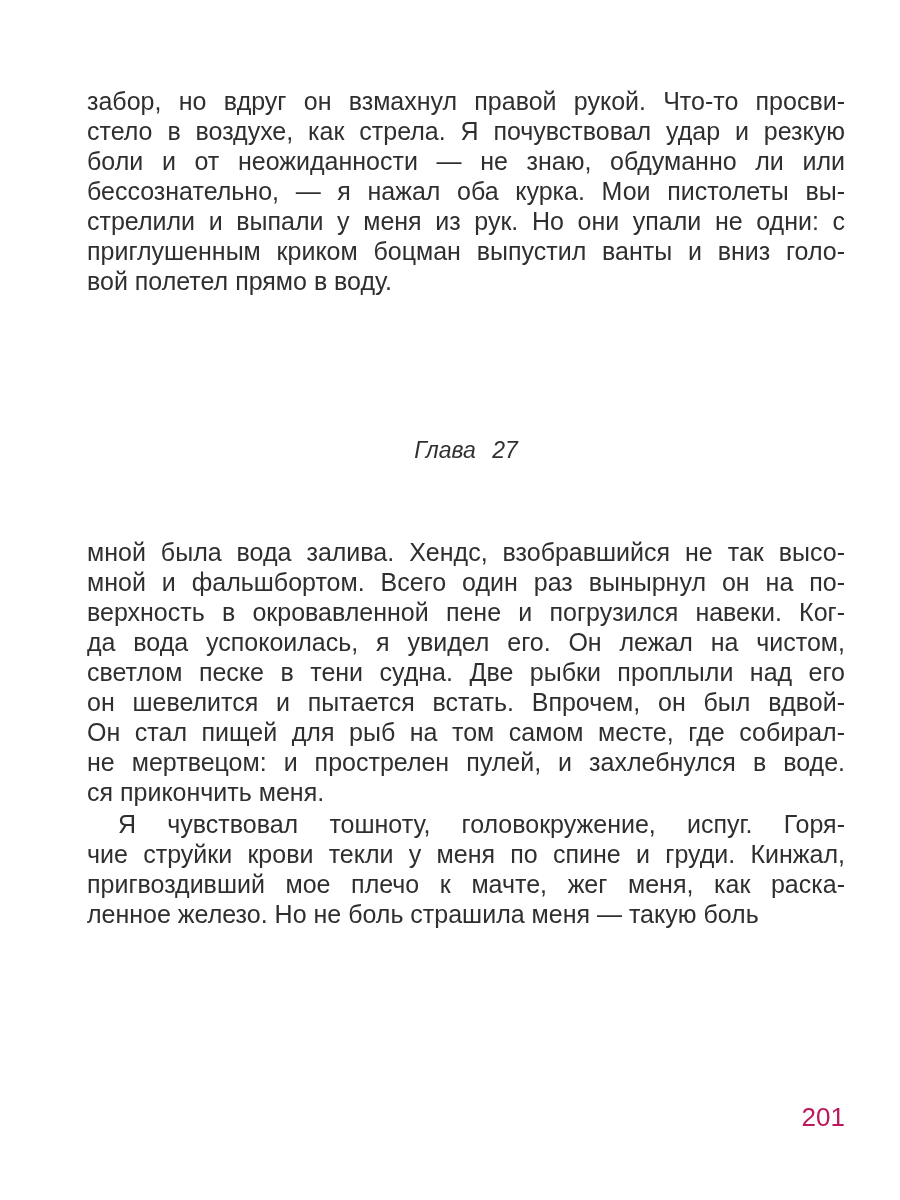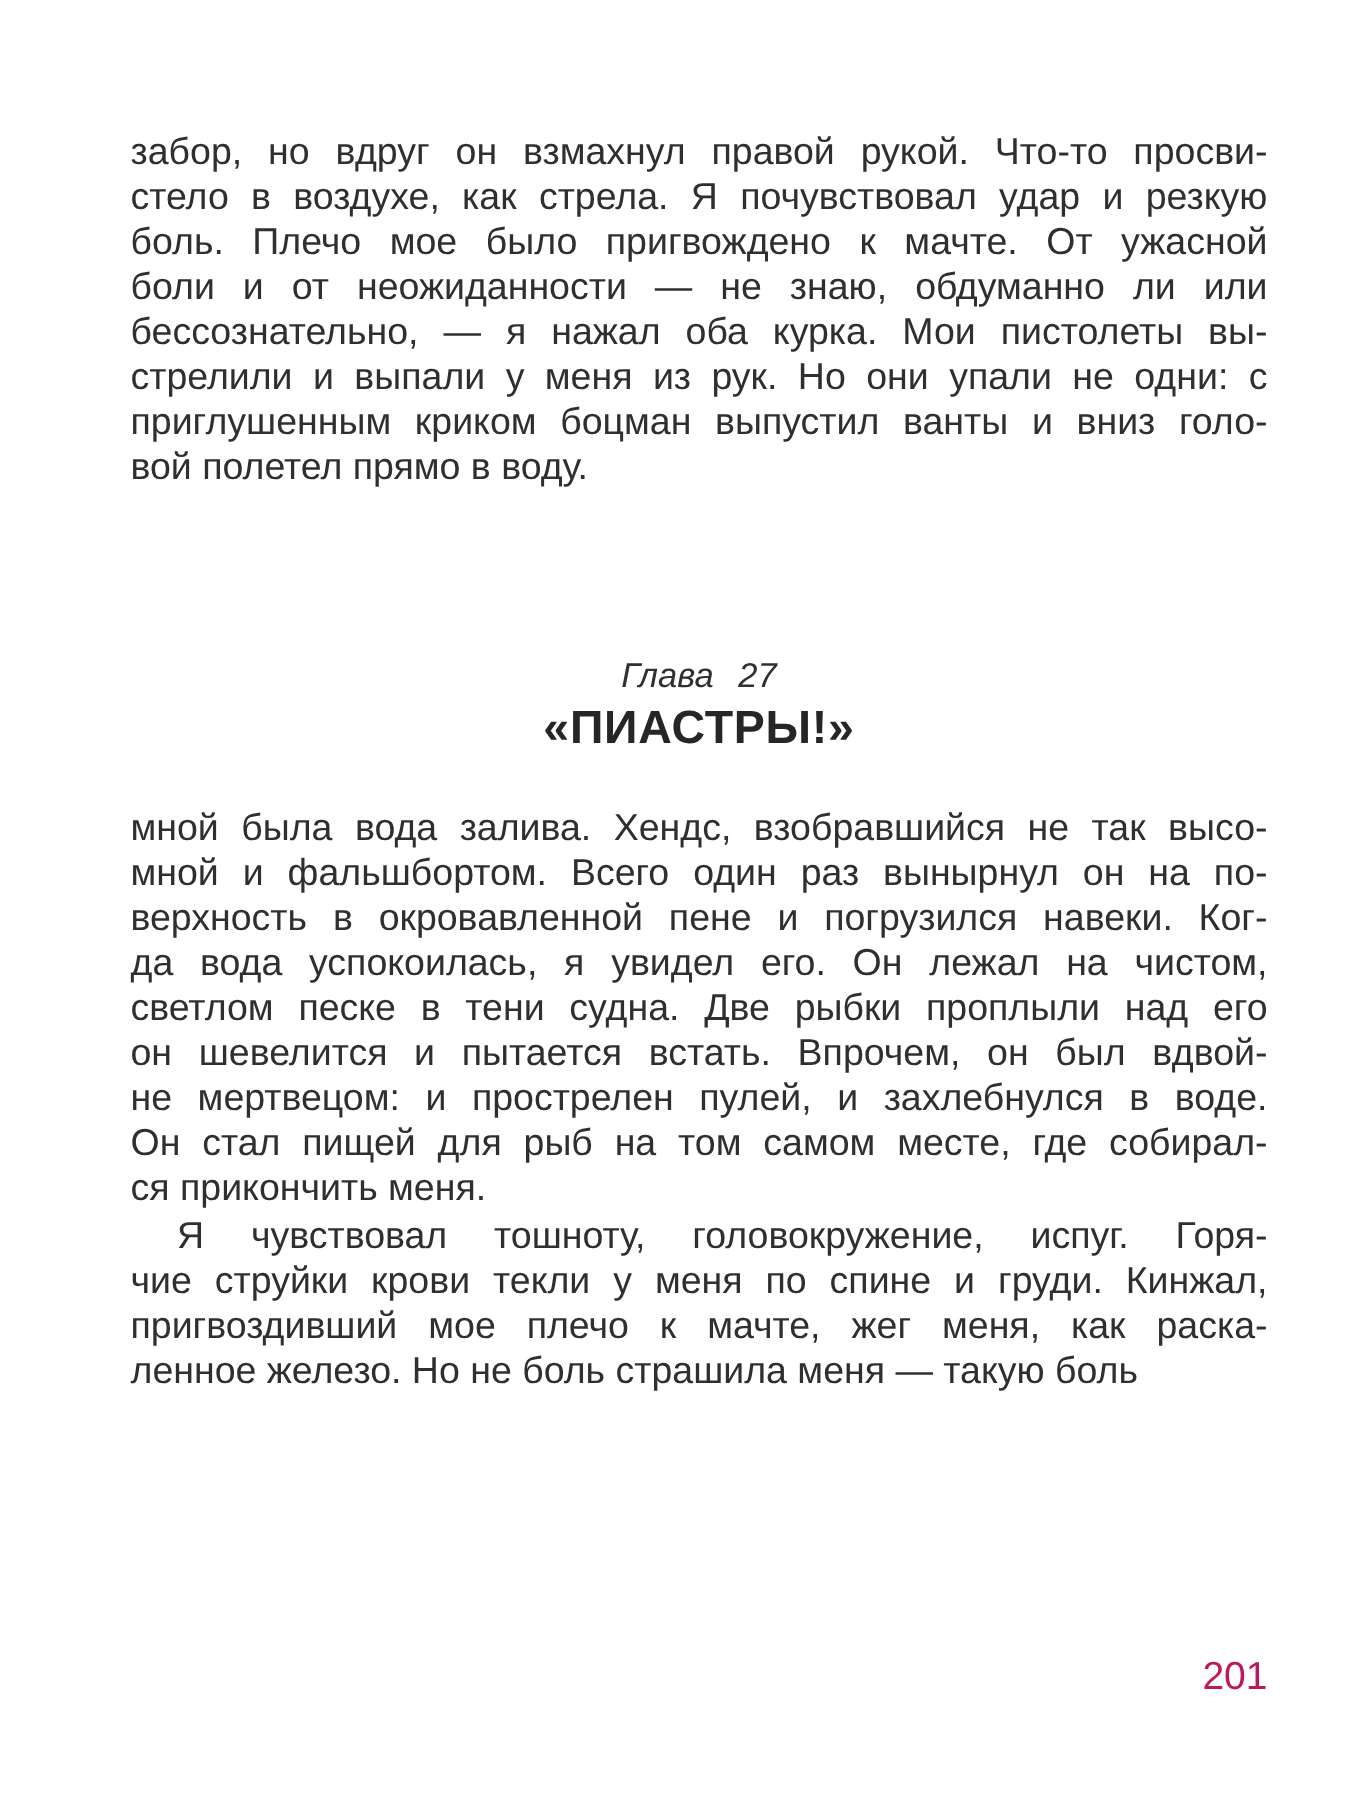--- a/index.html
+++ b/index.html
@@ -84,43 +84,41 @@
   }
 </style>
 </head>
 <body>
 
 <div class="page">
 
   <div class="para para-continuation">
       <div class="line">забор, но вдруг он взмахнул правой рукой. Что-то просви-</div>
       <div class="line">стело в воздухе, как стрела. Я почувствовал удар и резкую</div>
-      <div class="line">боль. Плечо мое было пригвождено к мачте. От ужасной</div>
       <div class="line">боли и от неожиданности — не знаю, обдуманно ли или</div>
       <div class="line">бессознательно, — я нажал оба курка. Мои пистолеты вы-</div>
       <div class="line">стрелили и выпали у меня из рук. Но они упали не одни: с</div>
       <div class="line">приглушенным криком боцман выпустил ванты и вниз голо-</div>
       <div class="line line-end">вой полетел прямо в воду.</div>
     </div>
 
   <div class="chapter-heading">
     <div class="chapter-kicker">Глава 27</div>
-    <div class="chapter-title">«ПИАСТРЫ!»</div>
   </div>
 
   <div class="body-block">
     <div class="para">
         <div class="line">мной была вода залива. Хендс, взобравшийся не так высо-</div>
         <div class="line">мной и фальшбортом. Всего один раз вынырнул он на по-</div>
         <div class="line">верхность в окровавленной пене и погрузился навеки. Ког-</div>
         <div class="line">да вода успокоилась, я увидел его. Он лежал на чистом,</div>
         <div class="line">светлом песке в тени судна. Две рыбки проплыли над его</div>
         <div class="line">он шевелится и пытается встать. Впрочем, он был вдвой-</div>
+        <div class="line">Он стал пищей для рыб на том самом месте, где собирал-</div>
         <div class="line">не мертвецом: и прострелен пулей, и захлебнулся в воде.</div>
-        <div class="line">Он стал пищей для рыб на том самом месте, где собирал-</div>
         <div class="line line-end">ся прикончить меня.</div>
       </div>
     <div class="para para-gap">
         <div class="line line-indent">Я чувствовал тошноту, головокружение, испуг. Горя-</div>
         <div class="line">чие струйки крови текли у меня по спине и груди. Кинжал,</div>
         <div class="line">пригвоздивший мое плечо к мачте, жег меня, как раска-</div>
         <div class="line line-end">ленное железо. Но не боль страшила меня — такую боль</div>
       </div>
   </div>
 

